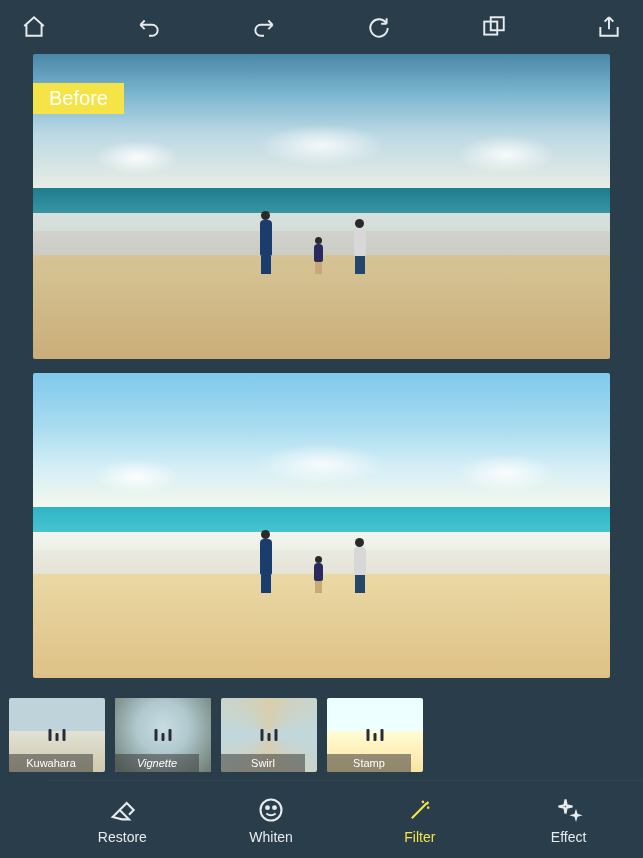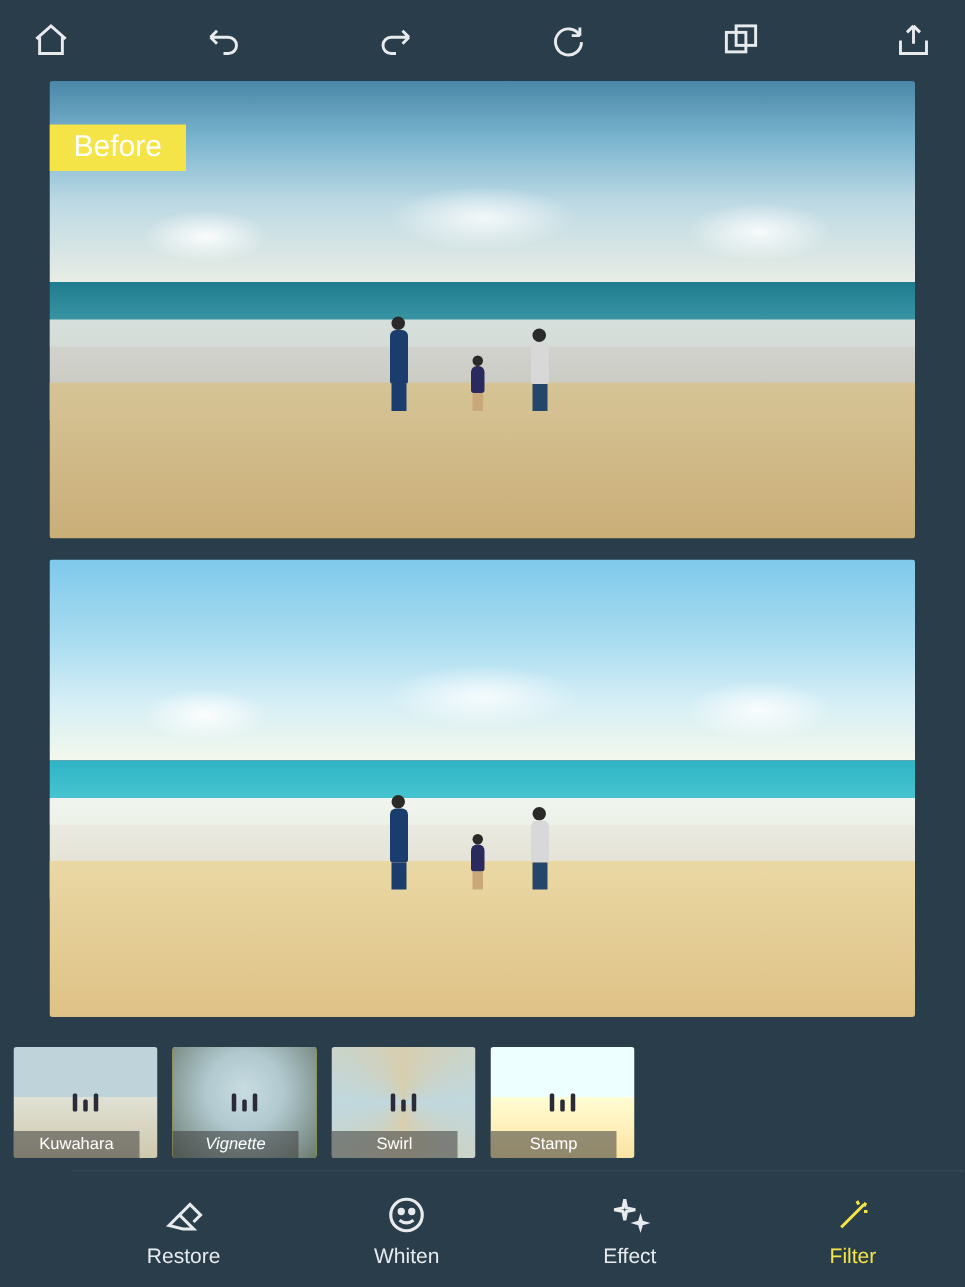--- a/index.html
+++ b/index.html
@@ -289,30 +289,30 @@
     <div class="tab-icon">
         <svg viewBox="0 0 24 24" width="28" height="28">
           <circle cx="12" cy="12" r="9"></circle>
           <circle cx="9" cy="10" r="1.2" fill="#e7ebee"></circle>
           <circle cx="15" cy="10" r="1.2" fill="#e7ebee"></circle>
           <path d="M8 15 Q12 18 16 15"></path>
         </svg>
       </div>
     <div class="tab-label">Whiten</div>
   </div>
+  <div class="tab active">
+    <div class="tab-icon">
+        <svg viewBox="0 0 24 24" width="28" height="28">
+          <path d="M5 19 L16 8 M16 8 L18 6 M14 4 L15 6 M19 5 L18 7 M20 10 L18 10"></path>
+        </svg>
+      </div>
+    <div class="tab-label">Filter</div>
+  </div>
   <div class="tab">
     <div class="tab-icon">
         <svg viewBox="0 0 24 24" width="28" height="28">
           <path d="M9 3 L10 8 L15 9 L10 10 L9 15 L8 10 L3 9 L8 8 Z"></path>
           <path d="M18 14 L18.6 16 L20.6 16.6 L18.6 17.2 L18 19.2 L17.4 17.2 L15.4 16.6 L17.4 16 Z"></path>
         </svg>
       </div>
     <div class="tab-label">Effect</div>
   </div>
-  <div class="tab active">
-    <div class="tab-icon">
-        <svg viewBox="0 0 24 24" width="28" height="28">
-          <path d="M5 19 L16 8 M16 8 L18 6 M14 4 L15 6 M19 5 L18 7 M20 10 L18 10"></path>
-        </svg>
-      </div>
-    <div class="tab-label">Filter</div>
-  </div>
 </div>
 
 </body></html>

